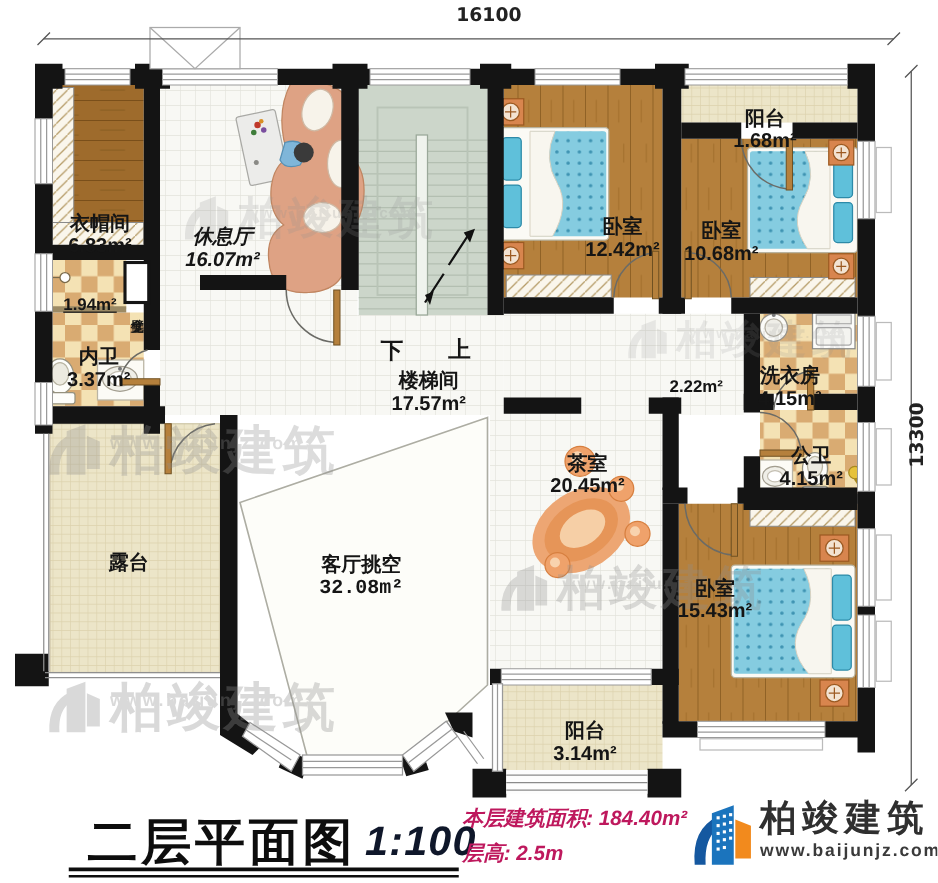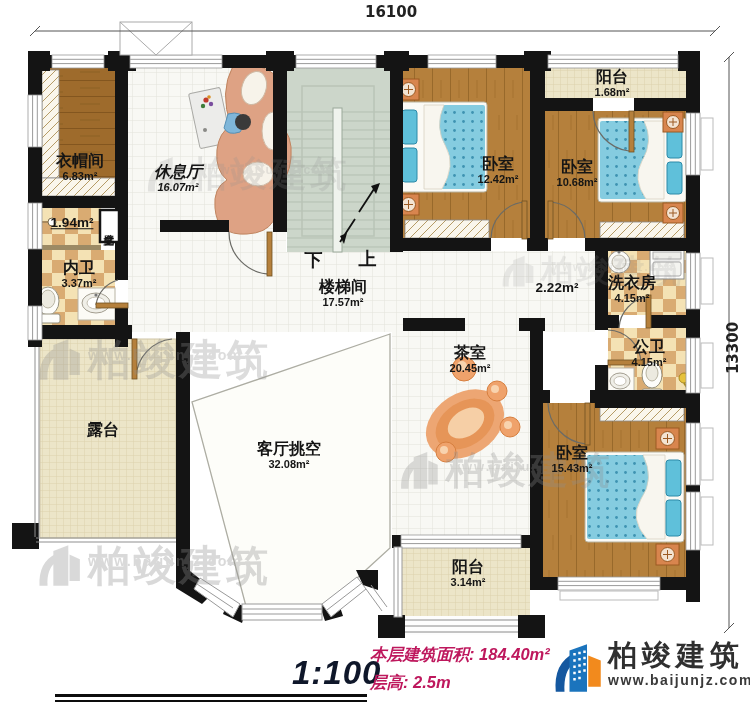--- a/index.html
+++ b/index.html
@@ -1,21 +1,21 @@
 <!DOCTYPE html>
 <html><head>
 <meta charset="utf-8">
 <style>
   html,body{margin:0;padding:0;background:#fff;}
   .stage{position:relative;width:750px;height:706px;background:#ffffff;overflow:hidden;
          font-family:"Liberation Sans","DejaVu Sans",sans-serif;}
   .plan-svg{position:absolute;left:0;top:0;}
   .lbl{position:absolute;transform:translate(-50%,-50%);text-align:center;color:#151515;
-       font:700 16px "Liberation Sans","DejaVu Sans",sans-serif;white-space:nowrap;line-height:1.15;z-index:30;}
-  .lbl .area{font-size:11px;}
+       font:700 16px "Liberation Sans","DejaVu Sans",sans-serif;white-space:nowrap;line-height:1.15;z-index:30;margin-top:21px;}
+  .lbl .area{font-size:16px;}
   .lbl.small{font-size:13.5px;}
   .lbl.updown{font-size:18px;letter-spacing:1px;}
   .lbl.vert{writing-mode:vertical-rl;font-size:10.5px;letter-spacing:1px;line-height:1;}
   .dim{position:absolute;font:700 15px "DejaVu Sans",sans-serif;color:#222;z-index:30;}
   .dim.rot{transform:translate(-50%,-50%) rotate(-90deg);}
   .wm{position:absolute;color:#8f8f8f;font-weight:700;white-space:nowrap;pointer-events:none;z-index:20;
       display:flex;align-items:center;gap:6px;}
   .wm .wmtxt{letter-spacing:4px;}
   .wm .wmurl{position:absolute;left:52px;top:1.05em;font-size:0.34em;letter-spacing:2px;font-weight:700;}
   .wmsvg{height:1.1em;width:auto;}
@@ -439,36 +439,37 @@
   </div>
   <div class="lbl" style="left:649px;top:354px;">
     <div>公卫</div>
       <div class="area">4.15m²</div>
   </div>
   <div class="lbl" style="left:470px;top:360px;">
     <div>茶室</div>
       <div class="area">20.45m²</div>
   </div>
   <div class="lbl" style="left:103px;top:430px;">露台</div>
-  <div class="lbl" style="left:289px;top:456px;">
+  <div class="lbl" style="left:289px;top:441px;font-family:Liberation Mono, monospace;">
     <div>客厅挑空</div>
       <div class="area">32.08m²</div>
   </div>
   <div class="lbl" style="left:572px;top:460px;">
     <div>卧室</div>
       <div class="area">15.43m²</div>
   </div>
   <div class="lbl" style="left:468px;top:574px;">
     <div>阳台</div>
       <div class="area">3.14m²</div>
   </div>
   <div class="lbl updown" style="left:314px;top:260px;">下</div>
   <div class="lbl updown" style="left:368px;top:259px;">上</div>
 
   <div class="titlebar">
+    <div class="plan-title">二层平面图</div>
     <div class="plan-scale">1:100</div>
     <div class="u1"></div>
     <div class="u2"></div>
     <div class="info-line i1">
       <span>本层建筑面积:</span> <span>184.40m²</span>
     </div>
     <div class="info-line i2">
       <span>层高:</span> <span>2.5m</span>
     </div>
     <div class="brand">

